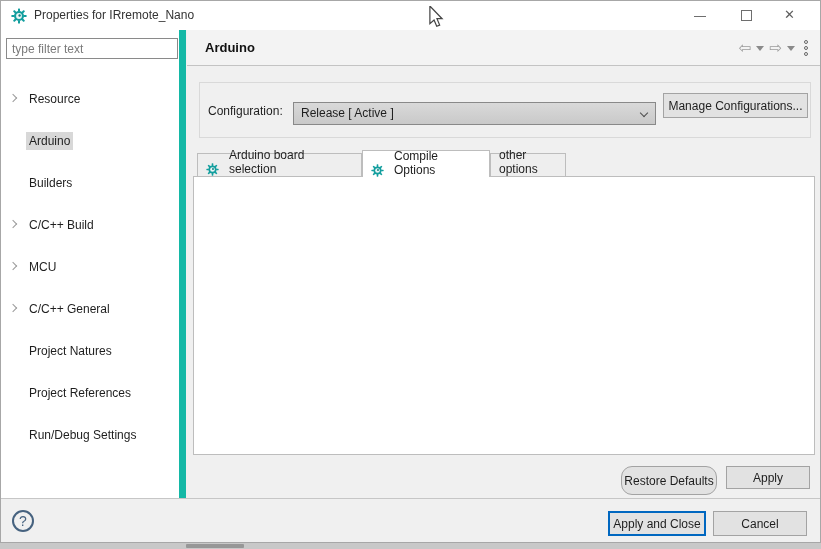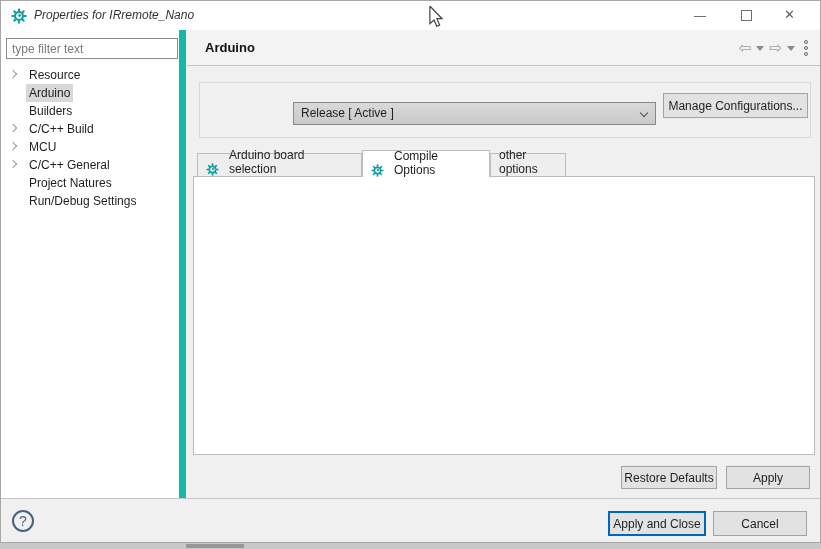--- a/index.html
+++ b/index.html
@@ -4,33 +4,33 @@
 <style>
   * { margin:0; padding:0; box-sizing:border-box; }
   html,body { width:821px; height:549px; }
   body { font-family:"Liberation Sans", sans-serif; font-size:12px; color:#1e1e1e; background:#c8c8c8; }
   .screen { position:relative; width:821px; height:549px; overflow:hidden; }
 
   
   .window { position:absolute; left:0; top:0; width:821px; height:543px; background:#f0f0f0; box-shadow: inset 0 0 0 1px #a7a7a7; }
   .titlebar { position:absolute; left:1px; top:1px; width:819px; height:29px; background:#ffffff; }
   .title-icon { position:absolute; left:10px; top:7px; width:16px; height:16px; }
-  .title-text { position:absolute; left:33px; top:0; height:29px; line-height:29px; color:#333;font-style:italic; }
+  .title-text { position:absolute; left:33px; top:0; height:29px; line-height:29px; color:#333; }
   .winbtn { position:absolute; top:0; width:34px; height:29px; cursor:default; }
   .winbtn.min  { left:682px; } .winbtn.max { left:728px; } .winbtn.close { left:774px; }
   .dash { position:absolute; left:11px; top:15px; width:12px; height:1px; background:#6e6e6e; }
   .sq   { position:absolute; left:12px; top:9px; width:11px; height:11px; border:1px solid #6e6e6e; }
   .xx   { position:absolute; left:9px; top:6px; font-size:13px; color:#5d5d5d; }
 
   
   .sidebar { position:absolute; left:1px; top:30px; width:185px; height:468px; background:#fff; border-right:7px solid #14b8a6; }
   .filter { position:absolute; left:5px; top:8px; width:172px; height:21px; border:1px solid #8a8a8a; background:#fff; font-family:"Liberation Sans",sans-serif; font-size:12px; padding:0 5px; color:#222; }
   .filter::placeholder { color:#7a7a7a; }
   .tree { position:absolute; left:0; top:36px; width:184px; }
-  .trow { position:relative; height:18px; line-height:18px; cursor:default; }
+  .trow { position:relative; height:18px; line-height:18px; cursor:default;margin-top:24px; }
   .expander { position:absolute; left:9px; top:5px; width:6px; height:6px; border-right:1.2px solid #9a9a9a; border-bottom:1.2px solid #9a9a9a; transform:rotate(-45deg); }
   .tlabel { position:absolute; left:28px; top:0; height:18px; line-height:18px; white-space:nowrap; }
   .trow.sel .tlabel { background:#d8d8d8; padding:0 3px; left:25px; }
 
   
   .mainheader { position:absolute; left:187px; top:30px; width:633px; height:36px; background:#f3f3f3; border-bottom:1px solid #c3c3c3; }
   .page-title { position:absolute; left:18px; top:0; height:36px; line-height:36px; font-weight:bold; font-size:13px; color:#111; }
   .nav { position:absolute; right:12px; top:0; height:36px; display:flex; align-items:center; gap:5px; }
   .navarrow { font-size:15px; color:#9a9a9a; font-family:"DejaVu Sans",sans-serif; line-height:1; }
   .navtri { width:0; height:0; border-left:4px solid transparent; border-right:4px solid transparent; border-top:5px solid #8a8a8a; }
@@ -58,21 +58,21 @@
   .panel { position:absolute; left:193px; top:176px; width:622px; height:279px; background:#fff; border:1px solid #bdbdbd; z-index:1; }
   .flabel { position:absolute; height:22px; line-height:22px; white-space:nowrap; }
   .smallcombo { height:22px; width:132px; }
   .disfield { position:absolute; left:525px; width:272px; height:22px; background:#efefef; border:1px solid #dedede; }
   .sep { position:absolute; left:199px; top:245px; width:611px; height:2px; border-top:1px solid #c6c6c6; border-bottom:1px solid #fbfbfb; }
   .afield { position:absolute; left:387px; width:410px; height:22px; border:1px solid #767676; background:#fff; font-family:"Liberation Sans",sans-serif; font-size:12px; padding:0 18px 0 6px; color:#111; }
   .spinner { position:absolute; left:781px; width:15px; height:20px; background:#f0f0f0; display:flex; flex-direction:column; align-items:center; justify-content:center; cursor:default; }
   .spinner span { font-size:6px; color:#8f8f8f; line-height:5px; }
   .scrolltrack { position:absolute; left:806px; top:177px; width:8px; height:277px; background:#e9e9e9; }
 
-  .restore-btn { position:absolute; left:621px; top:466px; width:96px; height:23px; }
+  .restore-btn { position:absolute; left:621px; top:466px; width:96px; height:29px;border-radius:11px; }
   .apply-btn { position:absolute; left:726px; top:466px; width:84px; height:23px; }
 
   
   .bottombar { position:absolute; left:1px; top:498px; width:819px; height:44px; background:#f0f0f0; border-top:1px solid #c6c6c6; }
   .help { position:absolute; left:11px; top:11px; width:22px; height:22px; border:2px solid #46627f; border-radius:50%; color:#46627f; font-size:14px; text-align:center; line-height:18px; cursor:default; }
   .applyclose-btn { position:absolute; left:607px; top:12px; width:98px; height:25px; border:2px solid #0067C0; }
   .cancel-btn { position:absolute; left:712px; top:12px; width:94px; height:25px; }
 
   
   .behind { position:absolute; left:0; top:543px; width:821px; height:6px; background:#c8c8c8; }
@@ -136,20 +136,23 @@
           <span class="tlabel">MCU</span>
         </div>
         <div class="trow">
           <i class="expander"></i>
           <span class="tlabel">C/C++ General</span>
         </div>
         <div class="trow">
           <span class="tlabel">Project Natures</span>
         </div>
         <div class="trow">
+          <span class="tlabel">Project References</span>
+        </div>
+        <div class="trow">
           <span class="tlabel">Run/Debug Settings</span>
         </div>
       </div>
     </div>
 
     <div class="mainheader">
       <span class="page-title">Arduino</span>
       <div class="nav">
         <span class="navarrow">⇦</span>
         <i class="navtri"></i>
@@ -157,20 +160,21 @@
         <i class="navtri"></i>
         <span class="dots">
             <i></i>
             <i></i>
             <i></i>
           </span>
       </div>
     </div>
 
     <div class="configbox">
+      <span class="cfg-label">Configuration:</span>
       <div class="combo cfg-combo">
         <span>Release  [ Active ]</span>
         <i class="chev"></i>
       </div>
       <button class="btn manage-btn">Manage Configurations...</button>
     </div>
 
     <div class="tab tab1">
       <svg class="gear" viewBox="0 0 16 16">
         <g fill="#129E9E">

